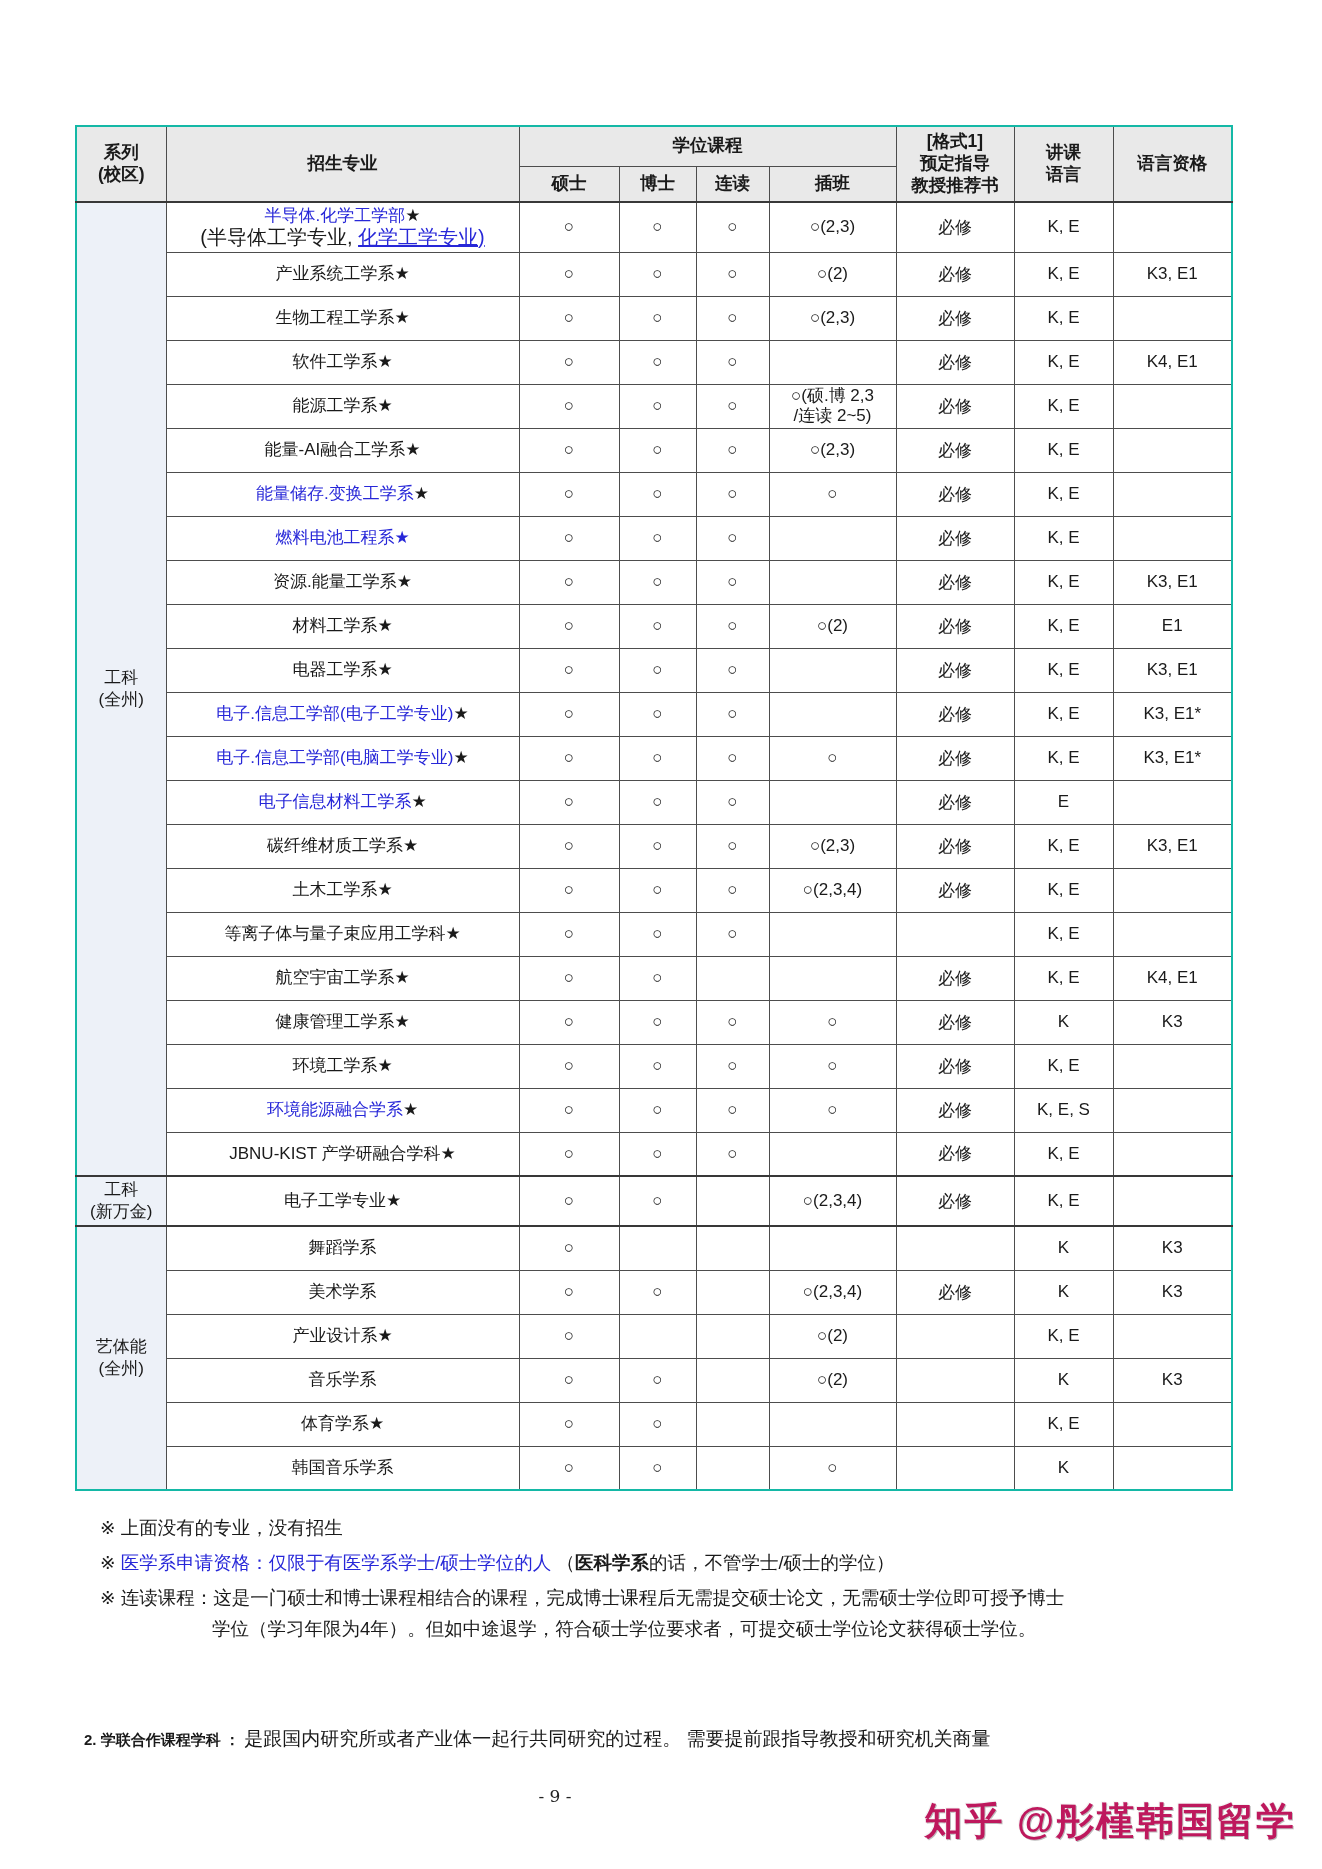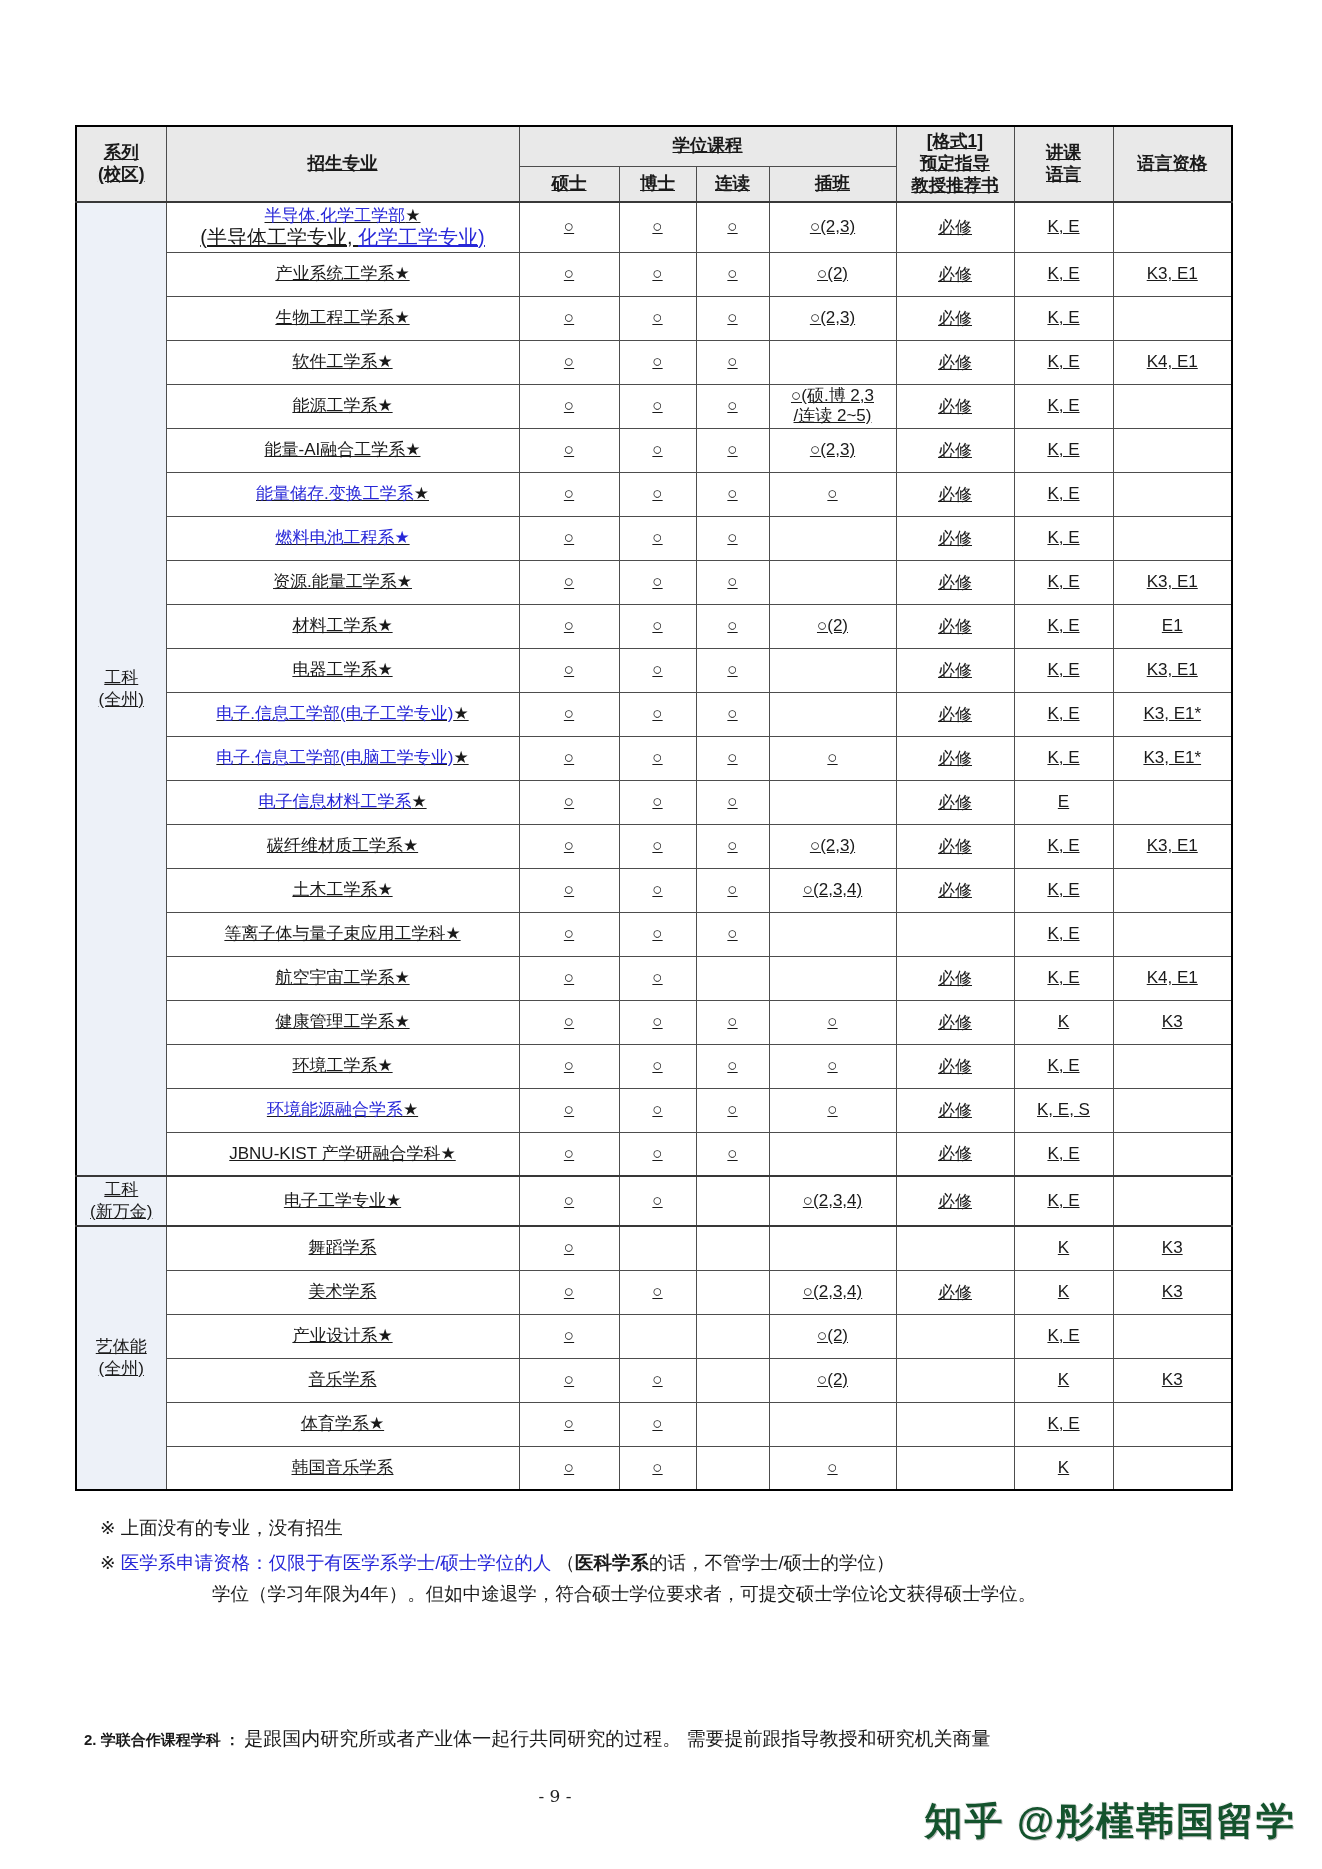--- a/index.html
+++ b/index.html
@@ -7,21 +7,21 @@
     --header-bg:#e9e9e9;
     --group-bg:#edf1f8;
     --border:#4d4d4d;
   }
   html,body{margin:0;padding:0;}
   body{width:1322px;height:1869px;background:#ffffff;position:relative;overflow:hidden;
        font-family:"Liberation Sans","DejaVu Sans",sans-serif;color:#1a1a1a;}
   .page{position:absolute;inset:0;}
 
   table.adm{position:absolute;left:75px;top:125px;width:1156px;border-collapse:collapse;
-            table-layout:fixed;border:2px solid #000000;text-decoration:underline;}
+            table-layout:fixed;border:2px solid #14b8a6;}
   table.adm th,table.adm td{border:1px solid var(--border);text-align:center;vertical-align:middle;
             font-size:17px;padding:1px 2px;overflow:hidden;}
   table.adm thead th{background:var(--header-bg);font-weight:bold;font-size:17.5px;white-space:pre-line;line-height:1.25;}
   table.adm thead tr.h1{height:40px;}
   table.adm thead tr.h2{height:36px;}
   table.adm tbody tr{height:44px;}
   td.series{background:var(--group-bg);white-space:pre-line;font-size:17.5px;line-height:1.3;}
   td.major{font-size:18px;line-height:1.15;}
   td.major .sub{font-size:20px;}
   td.transfer{font-size:15.5px;white-space:pre-line;line-height:1.15;}
@@ -32,21 +32,21 @@
 
   .notes{position:absolute;left:100px;top:1516px;width:1180px;font-size:18.5px;line-height:1.3;}
   .note{margin-bottom:11px;white-space:nowrap;}
   .note.indent{padding-left:112px;margin-top:-4px;}
   .section2{position:absolute;left:84px;top:1726px;width:1180px;white-space:nowrap;}
   .section2 .t{font-weight:bold;font-size:15px;}
   .section2 .b{font-size:19px;}
   .pagenum{position:absolute;left:0;top:1786px;width:1110px;text-align:center;
            font-family:"DejaVu Serif","Liberation Serif",serif;font-size:17px;color:#222;}
   .watermark{position:absolute;right:26px;top:1796px;font-size:38px;font-weight:bold;
-             color:#14532d;text-shadow:-1px -1px 0 #f4f4f4,1px 1px 0 #bdbdbd;letter-spacing:2px;}
+             color:#be185d;text-shadow:-1px -1px 0 #f4f4f4,1px 1px 0 #bdbdbd;letter-spacing:2px;}
 </style>
 </head>
 <body>
 
 <div class="page">
 
   <table class="adm">
     <colgroup>
       <col style="width:90px">
         <col style="width:353px">
@@ -434,20 +434,21 @@
           <td></td>
           <td>K</td>
           <td></td>
         </tr>
       </tbody>
   </table>
 
   <div class="notes">
       <div class="note"><span>※ 上面没有的专业，没有招生</span></div>
       <div class="note"><span>※ </span><span class="blue">医学系申请资格：仅限于有医学系学士/硕士学位的人</span><span> （</span><span class="bold">医科学系</span><span>的话，不管学士/硕士的学位）</span></div>
+      <div class="note"><span>※  连读课程：这是一门硕士和博士课程相结合的课程，完成博士课程后无需提交硕士论文，无需硕士学位即可授予博士</span></div>
       <div class="note indent"><span>学位（学习年限为4年）。但如中途退学，符合硕士学位要求者，可提交硕士学位论文获得硕士学位。</span></div>
     </div>
 
   <div class="section2">
     <span class="t">2. 学联合作课程学科 ：</span>
     <span class="b">是跟国内研究所或者产业体一起行共同研究的过程。 需要提前跟指导教授和研究机关商量</span>
   </div>
 
   <div class="pagenum">- 9 -</div>
   <div class="watermark">知乎 @彤槿韩国留学</div>

